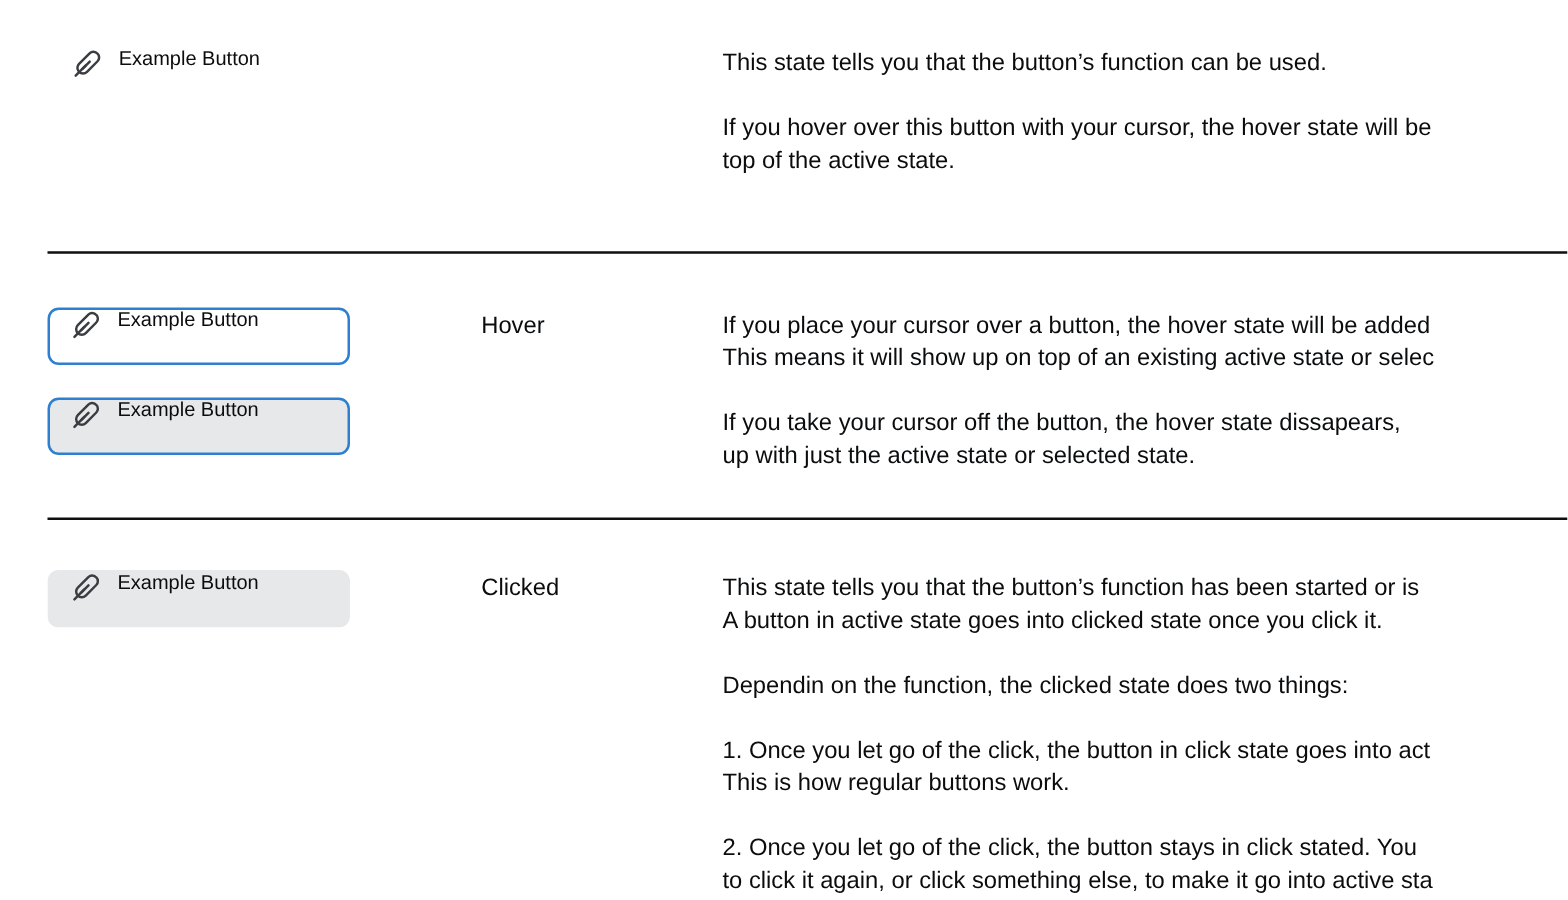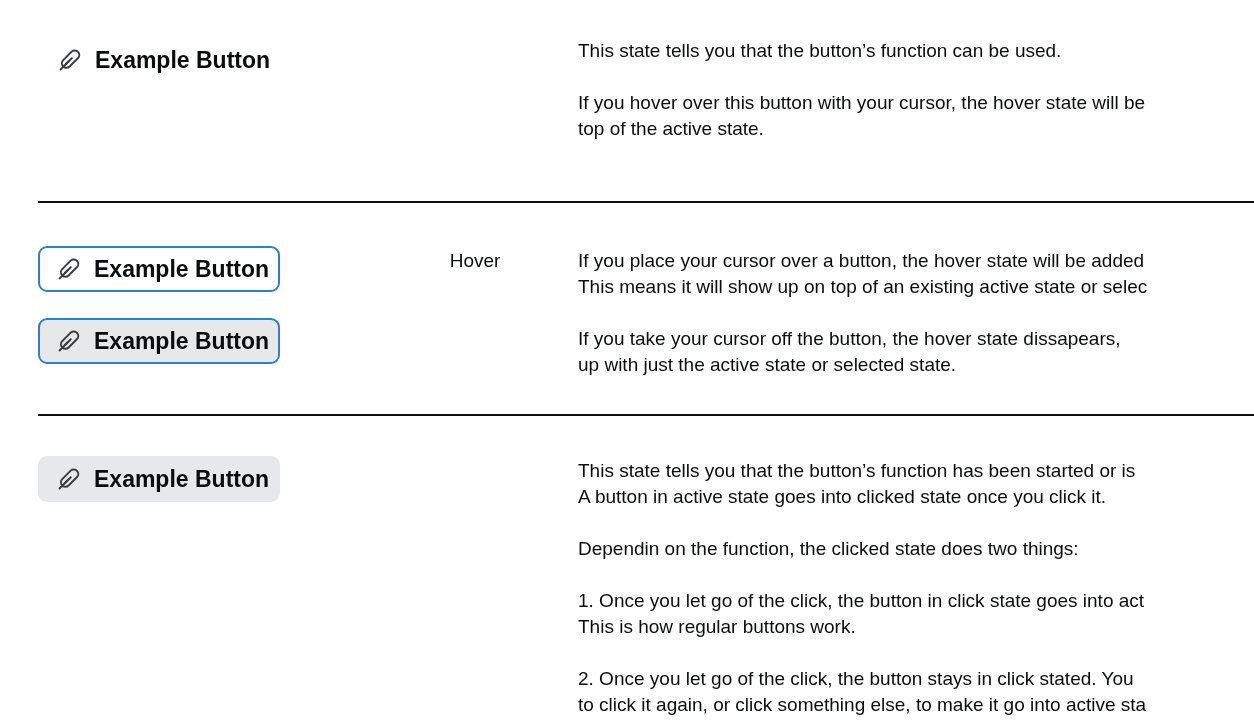--- a/index.html
+++ b/index.html
@@ -73,33 +73,32 @@
   .col-desc p {
     margin: 0;
     white-space: pre-line;
   }
   .col-desc p + p { margin-top: 26px; }
 
   
   .btn {
     box-sizing: border-box;
     display: inline-flex;
-    align-items: center;
+    align-items: flex-start;
     gap: 13px;
     padding: 0 16px;
     height: 46px;
     width: 242px;
     border-radius: 9px;
     border: 2px solid transparent;
     background: transparent;
     font-family: "Liberation Sans", sans-serif;
-    font-size: 23px;
+    font-size: 16px;
     color: #0b0c0e;
     white-space: nowrap;
-    font-weight: bold;
   }
   .btn-plain {
     border-color: transparent;
     background: transparent;
     padding-left: 17px;
   }
   .btn-hover-active {
     border-color: #2f7fd0;
     background: #ffffff;
   }
@@ -176,21 +175,21 @@
               <path d="M20.2 3.8c1.6 1.6 1.6 4.2 0 5.8l-8.1 8.1c-1.7 1.7-4.4 1.7-6.1 0-1.7-1.7-1.7-4.4 0-6.1l8.1-8.1c1.7-1.6 4.5-1.6 6.1.3z"></path>
               <path d="M3.4 20.6 11 13"></path>
               <path d="M14.2 9.8 8.6 15.4"></path>
             </svg>
           </span>
           <span class="btn-label">Example Button</span>
         </button>
       </div>
     </div>
 
-    <div class="col-state" style="top:44px;text-align:center;">Hover</div>
+    <div class="col-state" style="top:44px;">Hover</div>
 
     <div class="col-desc" style="top:44px;">
       <p>If you place your cursor over a button, the hover state will be added
 This means it will show up on top of an existing active state or selec</p>
       <p>If you take your cursor off the button, the hover state dissapears,
 up with just the active state or selected state.</p>
     </div>
   </div>
 
   <div class="divider divider-2"></div>
@@ -204,20 +203,21 @@
               <path d="M20.2 3.8c1.6 1.6 1.6 4.2 0 5.8l-8.1 8.1c-1.7 1.7-4.4 1.7-6.1 0-1.7-1.7-1.7-4.4 0-6.1l8.1-8.1c1.7-1.6 4.5-1.6 6.1.3z"></path>
               <path d="M3.4 20.6 11 13"></path>
               <path d="M14.2 9.8 8.6 15.4"></path>
             </svg>
           </span>
           <span class="btn-label">Example Button</span>
         </button>
       </div>
     </div>
 
+    <div class="col-state" style="top:41px;">Clicked</div>
 
     <div class="col-desc" style="top:41px;">
       <p>This state tells you that the button’s function has been started or is
 A button in active state goes into clicked state once you click it.</p>
       <p>Dependin on the function, the clicked state does two things:</p>
       <p>1. Once you let go of the click, the button in click state goes into act
 This is how regular buttons work.</p>
       <p>2. Once you let go of the click, the button stays in click stated. You
 to click it again, or click something else, to make it go into active sta</p>
     </div>

